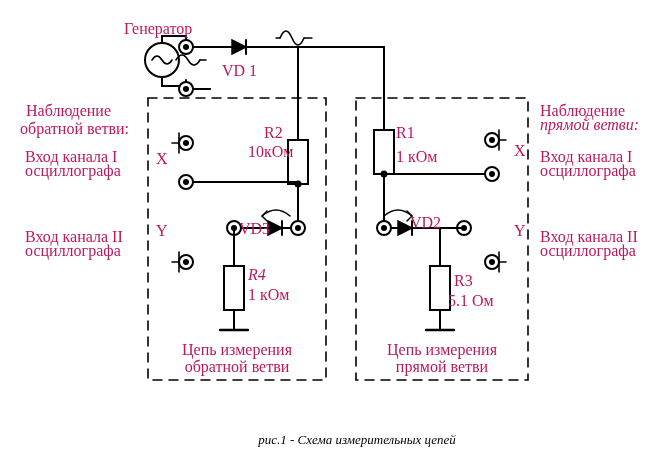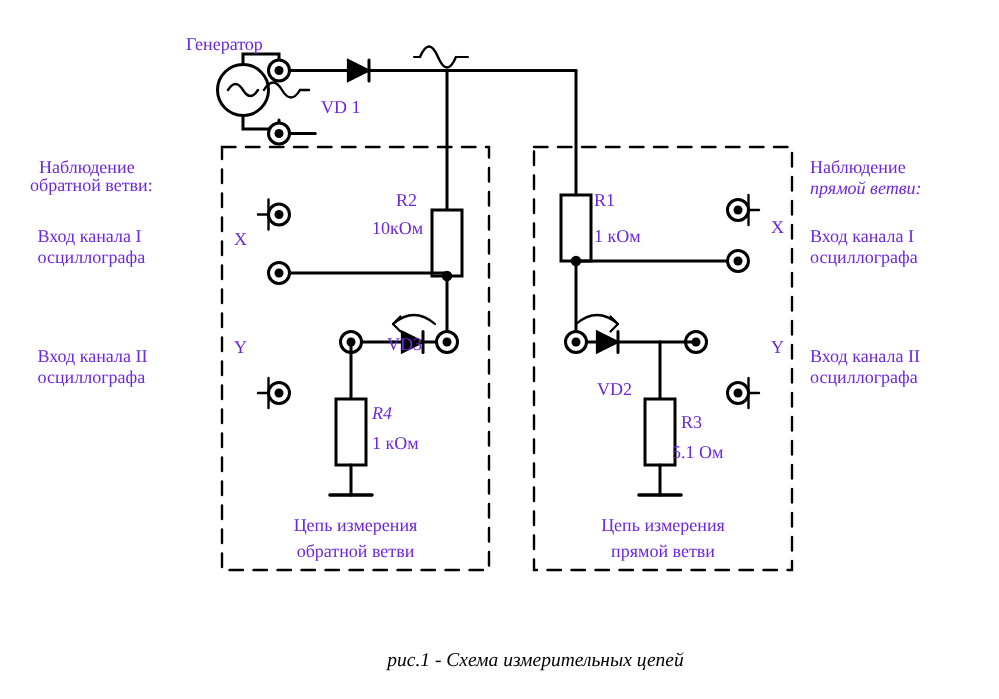--- a/index.html
+++ b/index.html
@@ -20,22 +20,22 @@
   #schematic {
     position: absolute;
     left: 0;
     top: 0;
     width: 666px;
     height: 466px;
   }
   .lbl {
     position: absolute;
     font-family: "Liberation Serif", serif;
-    font-size: 12px;
-    color: #6d28d9;
+    font-size: 16px;
+    color: #be185d;
     line-height: 14px;
     white-space: pre;
   }
   .lbl.center { text-align: center; }
   .caption {
     position: absolute;
     left: 0;
     top: 432px;
     width: 666px;
     text-align: center;
@@ -167,24 +167,24 @@
       <rect x="430" y="266" width="20" height="44" fill="#ffffff" stroke="#000000" stroke-width="2"></rect>
       <path d="M 440 310 L 440 330"></path>
       <path d="M 426 330 L 454 330" stroke-width="2.4"></path>
 
       <path d="M 210 89 L 210 89"></path>
     </g>
   </svg>
 
   <div class="lbl" style="left:124px; top:22px;">Генератор</div>
 
-  <div class="lbl" style="left:214px; top:64px;">VD 1</div>
+  <div class="lbl" style="left:222px; top:64px;">VD 1</div>
 
   <div class="lbl" style="left:26px; top:104px;">Наблюдение</div>
-  <div class="lbl" style="left:20px; top:116px;text-align:right;">обратной ветви:</div>
+  <div class="lbl" style="left:20px; top:122px;text-align:right;">обратной ветви:</div>
 
   <div class="lbl" style="left:25px; top:150px;">Вход канала I</div>
   <div class="lbl" style="left:25px; top:164px;">осциллографа</div>
 
   <div class="lbl" style="left:25px; top:230px;">Вход канала II</div>
   <div class="lbl" style="left:25px; top:244px;">осциллографа</div>
 
   <div class="lbl" style="left:156px; top:152px;">X</div>
   <div class="lbl" style="left:156px; top:224px;">Y</div>
 
@@ -205,22 +205,22 @@
 
   <div class="lbl" style="left:396px; top:126px;text-align:right;">R1</div>
   <div class="lbl" style="left:396px; top:150px;">1 кОм</div>
 
   <div class="lbl" style="left:248px; top:268px;font-style:italic;">R4</div>
   <div class="lbl" style="left:248px; top:288px;">1 кОм</div>
 
   <div class="lbl" style="left:454px; top:274px;">R3</div>
   <div class="lbl" style="left:448px; top:294px;">5.1 Ом</div>
 
-  <div class="lbl" style="left:258px; top:222px;">VD3</div>
-  <div class="lbl" style="left:398px; top:216px;margin-top:36px;">VD2</div>
+  <div class="lbl" style="left:239px; top:222px;">VD3</div>
+  <div class="lbl" style="left:410px; top:216px;">VD2</div>
 
   <div class="lbl center" style="left:160px; top:343px; width:154px;">Цепь измерения</div>
   <div class="lbl center" style="left:160px; top:360px; width:154px;text-align:center;">обратной ветви</div>
 
   <div class="lbl center" style="left:366px; top:343px; width:152px;">Цепь измерения</div>
   <div class="lbl center" style="left:366px; top:360px; width:152px;">прямой ветви</div>
 
   <div class="caption">рис.1 - Схема измерительных цепей</div>
 
 </div>

